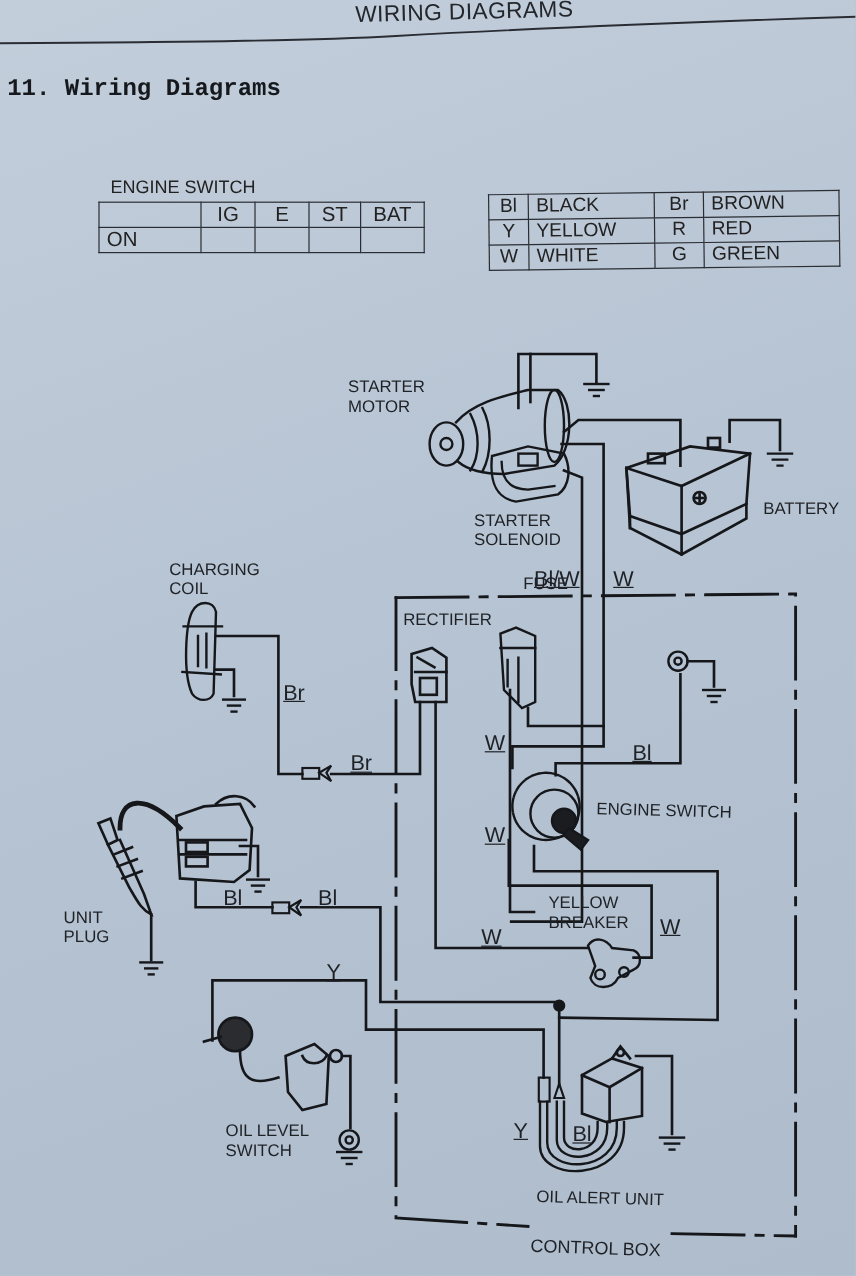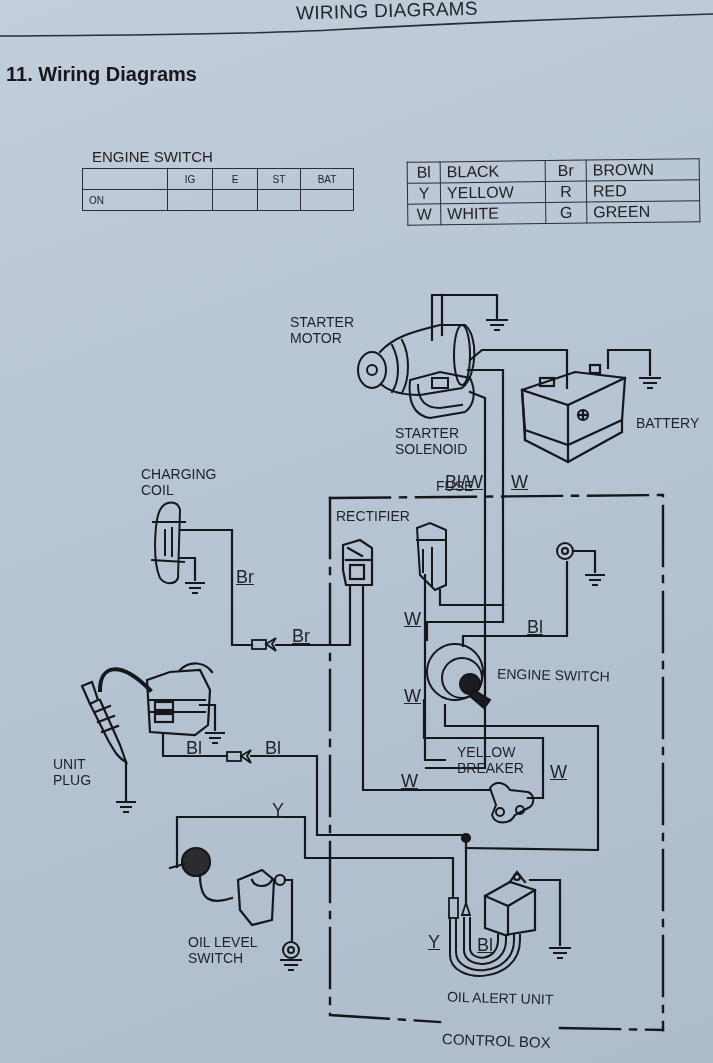--- a/index.html
+++ b/index.html
@@ -15,28 +15,28 @@
     background: linear-gradient(160deg, #c3cedb 0%, #b8c5d4 40%, #b3c0cf 70%, #aebccc 100%);
   }
   .header-title {
     position: absolute; left: 296px; top: 0px;
     font-size: 19px; letter-spacing: 0.3px; color: #23262b;
     transform: rotate(-1.5deg);
   }
   .header-rule { position: absolute; left: 0; top: 0; width: 713px; height: 60px; }
   .section-title {
     position: absolute; left: 6px; top: 63px;
-    font-size: 20px; font-weight: bold; color: #15181c;
+    font-size: 20px; font-weight: bold; color: #15181c; font-family: Liberation Mono, monospace;
   }
   .sw-caption {
     position: absolute; left: 92px; top: 148px; font-size: 15px; color: #222;
   }
   table.sw {
     position: absolute; left: 82px; top: 168px;
-    border-collapse: collapse; font-size: 10px;
+    border-collapse: collapse; font-size: 17px;
   }
   table.sw td {
     border: 1.5px solid #2a2d33; height: 20px; padding: 0 6px; color: #222;
   }
   table.sw td.c { text-align: center; }
   table.legend {
     position: absolute; left: 407px; top: 160px;
     border-collapse: collapse; font-size: 16px;
     transform: rotate(-0.7deg);
   }

